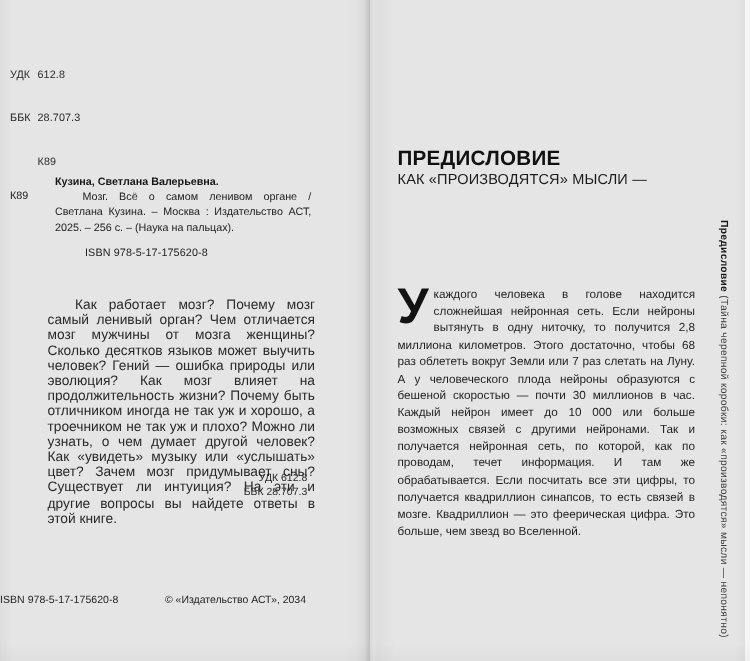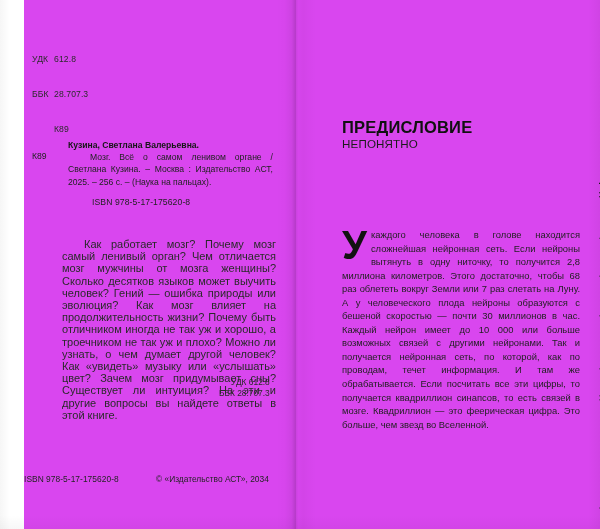--- a/index.html
+++ b/index.html
@@ -20,22 +20,21 @@
     width: 600px;
     height: 529px;
     background: #ffffff;
   }
 
   
   .page {
     position: absolute;
     top: 0;
     height: 529px;
-    background: #d946ef;
-    margin-left: 24px;
+    background: #e5e5e5;
   }
   #page-left  { left: 0;   width: 290px; }
   #page-right { left: 286px; width: 310px; }
 
   
   #gutter {
     position: absolute;
     top: 0;
     left: 276px;
     width: 40px;
@@ -256,21 +255,21 @@
     </div>
 
     <div class="isbn-bottom">ISBN 978-5-17-175620-8</div>
     <div class="copyright">© «Издательство АСТ», 2034</div>
   </div>
 
   <div class="page" id="page-right">
 
     <div class="chapter-head">
       <h1 class="chapter-title">ПРЕДИСЛОВИЕ</h1>
-      <p class="chapter-sub">НЕПОНЯТНО</p>
+      <p class="chapter-sub">КАК «ПРОИЗВОДЯТСЯ» МЫСЛИ —</p>
     </div>
 
     <div class="body-col">
       <p class="first"><span class="dropcap">У</span><span>каждого человека в голове находится сложнейшая нейронная сеть. Если нейроны вытянуть в одну ниточку, то получится 2,8 миллиона километров. Этого достаточно, чтобы 68 раз облететь вокруг Земли или 7 раз слетать на Луну. А у человеческого плода нейроны образуются с бешеной скоростью — почти 30 миллионов в час. Каждый нейрон имеет до 10 000 или больше возможных связей с другими нейронами. Так и получается нейронная сеть, по которой, как по проводам, течет информация. И там же обрабатывается. Если посчитать все эти цифры, то получается квадриллион синапсов, то есть связей в мозге. Квадриллион — это феерическая цифра. Это больше, чем звезд во Вселенной.</span></p>
     </div>
 
     <div class="vertical-head">
       <span><span class="vh-bold">Предисловие</span><span> (Тайна черепной коробки: как «производятся» мысли — непонятно)</span></span>
     </div>
   </div>

